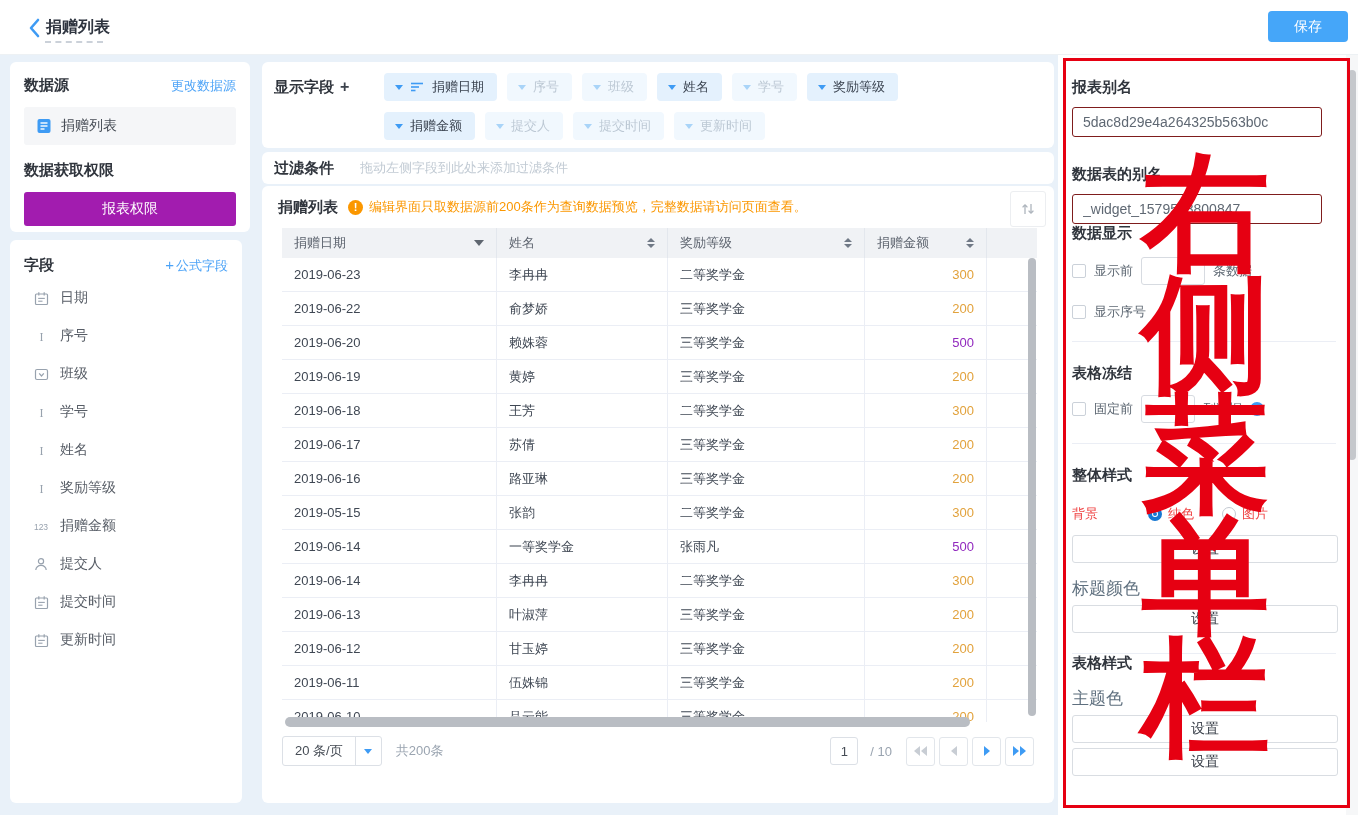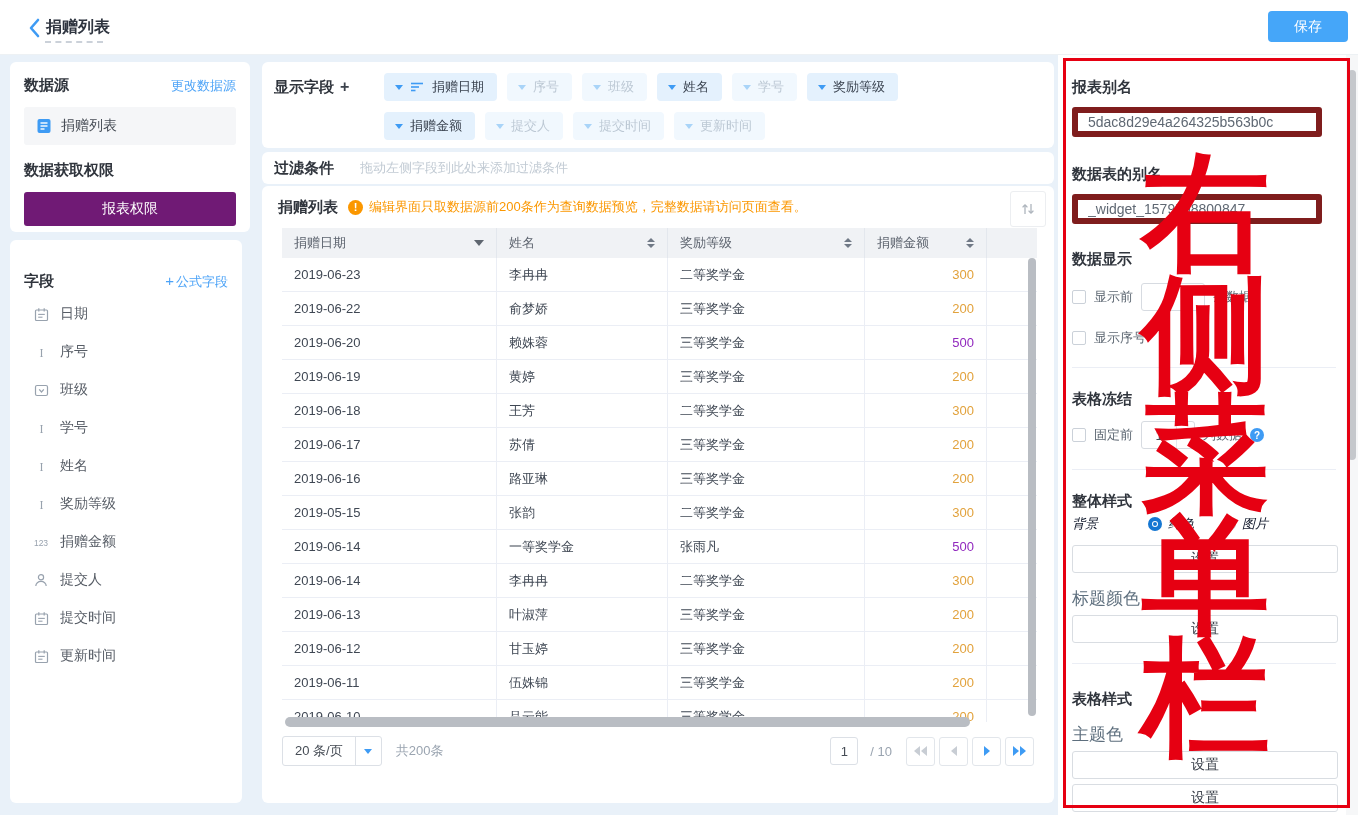--- a/index.html
+++ b/index.html
@@ -16,23 +16,23 @@
 
   .card { position:absolute; background:#fff; border-radius:6px; }
 
   
   .ds-card { left:10px; top:62px; width:240px; height:170px; padding:14px 14px; }
   .card-head { display:flex; align-items:center; justify-content:space-between; }
   .h15 { font-size:15px; font-weight:bold; color:#30353D; }
   .blue-link { font-size:13px; color:#4CA3F7; cursor:pointer; }
   .ds-item { margin-top:12px; height:38px; background:#F5F6F8; border-radius:3px; display:flex; align-items:center; padding-left:12px; gap:9px; font-size:14px; color:#464C55; cursor:pointer; }
   .perm-head { margin-top:16px; }
-  .perm-btn { margin-top:12px; width:100%; height:34px; background:#701a75; color:#fff; font-size:14px; border:none; border-radius:3px; cursor:pointer; }
-
-  .fields-card { left:10px; top:240px; width:232px; height:563px; padding:32px 14px; }
+  .perm-btn { margin-top:12px; width:100%; height:34px; background:#a21caf; color:#fff; font-size:14px; border:none; border-radius:3px; cursor:pointer; }
+
+  .fields-card { left:10px; top:240px; width:232px; height:563px; padding:16px 14px; }
   .field-item { display:flex; align-items:center; gap:10px; height:30px; margin-top:8px; padding-left:8px; font-size:14px; color:#575D66; cursor:pointer; }
   .field-item .icon { width:18px; display:inline-flex; justify-content:center; color:#98A2AE; }
   .plus-blue { color:#4CA3F7; font-size:15px; margin-right:2px; }
 
   
   .display-card { left:262px; top:62px; width:792px; height:86px; padding:11px 14px 0 12px; display:flex; }
   .zone-label { width:110px; font-size:15px; font-weight:bold; color:#30353D; padding-top:5px; white-space:nowrap; }
   .plus-dark { font-weight:bold; color:#3B414B; font-size:16px; margin-left:6px; }
   .chips { flex:1; }
   .chip-row { display:flex; gap:10px; margin-bottom:11px; }
@@ -83,31 +83,31 @@
   .page-count { font-size:13px; color:#9AA4B0; margin:0 10px 0 8px; }
   .nav-btn { width:29px; height:29px; border:1px solid #E2E6EB; border-radius:3px; background:#fff; display:flex; align-items:center; justify-content:center; gap:1px; cursor:pointer; }
   .tri { width:0; height:0; border-top:5px solid transparent; border-bottom:5px solid transparent; display:block; }
   .tri.left { border-right:6px solid #C8CDD4; }
   .tri.right { border-left:6px solid #C8CDD4; }
   .nav-btn.on .tri.right { border-left-color:#3E9BF4; }
 
   
   .settings { position:absolute; left:1058px; top:55px; width:300px; height:760px; background:#fff; border-radius:0; padding:23px 22px 0 14px; }
   .settings .sec-h { font-size:15px; font-weight:bold; color:#30353D; }
-  .settings .inp { margin-top:10px; width:250px; height:30px; border:6px solid #7f1d1d; border-radius:3px; font-size:14px; color:#5F6873; padding:0 10px; background:#fff; }
-  .mt26 { margin-top:26px; } .mt22 { margin-top:22px; } .mt28 { margin-top:28px; }
+  .settings .inp { margin-top:10px; width:250px; height:30px; border:1px solid #7f1d1d; border-radius:3px; font-size:14px; color:#5F6873; padding:0 10px; background:#fff; }
+  .mt26 { } .mt22 { margin-top:22px; } .mt28 { margin-top:28px; }
   .chk-row { display:flex; align-items:center; gap:8px; font-size:13px; color:#5E6873; }
   .checkbox { width:14px; height:14px; border:1px solid #CBD1D9; border-radius:2px; background:#fff; flex:none; cursor:pointer; }
   .mini-inp { width:64px; height:28px; border:1px solid #D7DBE1; border-radius:3px; background:#fff; }
   .mini-select { width:54px; height:28px; border:1px solid #D7DBE1; border-radius:3px; display:flex; align-items:center; background:#fff; cursor:pointer; }
   .mini-select .v { flex:1; text-align:center; font-size:13px; color:#464C55; }
   .mini-select .dd { width:18px; align-self:stretch; border-left:1px solid #E4E8ED; display:flex; align-items:center; justify-content:center; }
   .caret-sm { width:0; height:0; border-left:4px solid transparent; border-right:4px solid transparent; border-top:4px solid #9FA8B3; }
   .divider { margin-top:20px; border-top:1px solid #EBEEF5; width:264px; }
-  .radio-row { display:flex; align-items:center; font-size:13px; color:#0f172a; margin-top:4px;font-style:italic; }
+  .radio-row { display:flex; align-items:center; font-size:13px; color:#ef4444; margin-top:20px; }
   .radio { width:14px; height:14px; border-radius:50%; border:1px solid #C4CAD2; background:#fff; margin-right:6px; position:relative; flex:none; cursor:pointer; }
   .radio.checked { border:4px solid #1677D2; }
   .radio.checked::after { content:""; position:absolute; left:1px; top:1px; width:4px; height:4px; border-radius:50%; background:#1677D2; }
   .set-btn { margin-top:12px; width:266px; height:28px; border:1px solid #D9DDE2; border-radius:3px; background:#fff; font-size:14px; color:#3B414B; cursor:pointer; }
   .sub-label { margin-top:14px; font-size:17px; color:#5E6F7E; }
   .set-btn.tight { margin-top:5px; }
 
   
   .win-scroll-track { position:absolute; left:1346px; top:55px; width:12px; height:760px; background:#F6F7F8; }
   .win-scroll-thumb { position:absolute; left:1348px; top:70px; width:8px; height:390px; border-radius:4px; background:#C5C8CC; }

